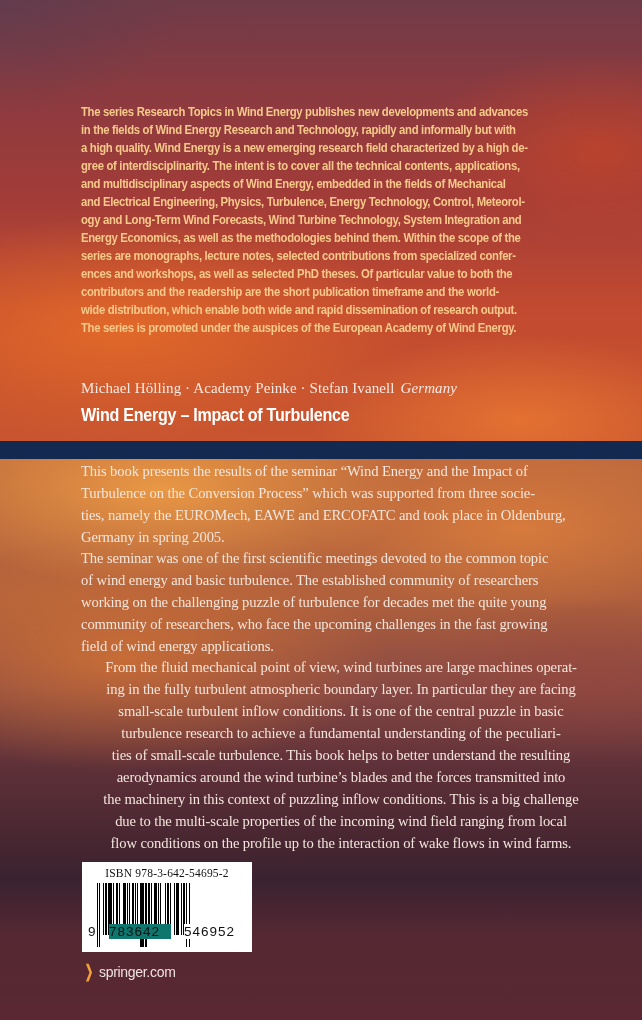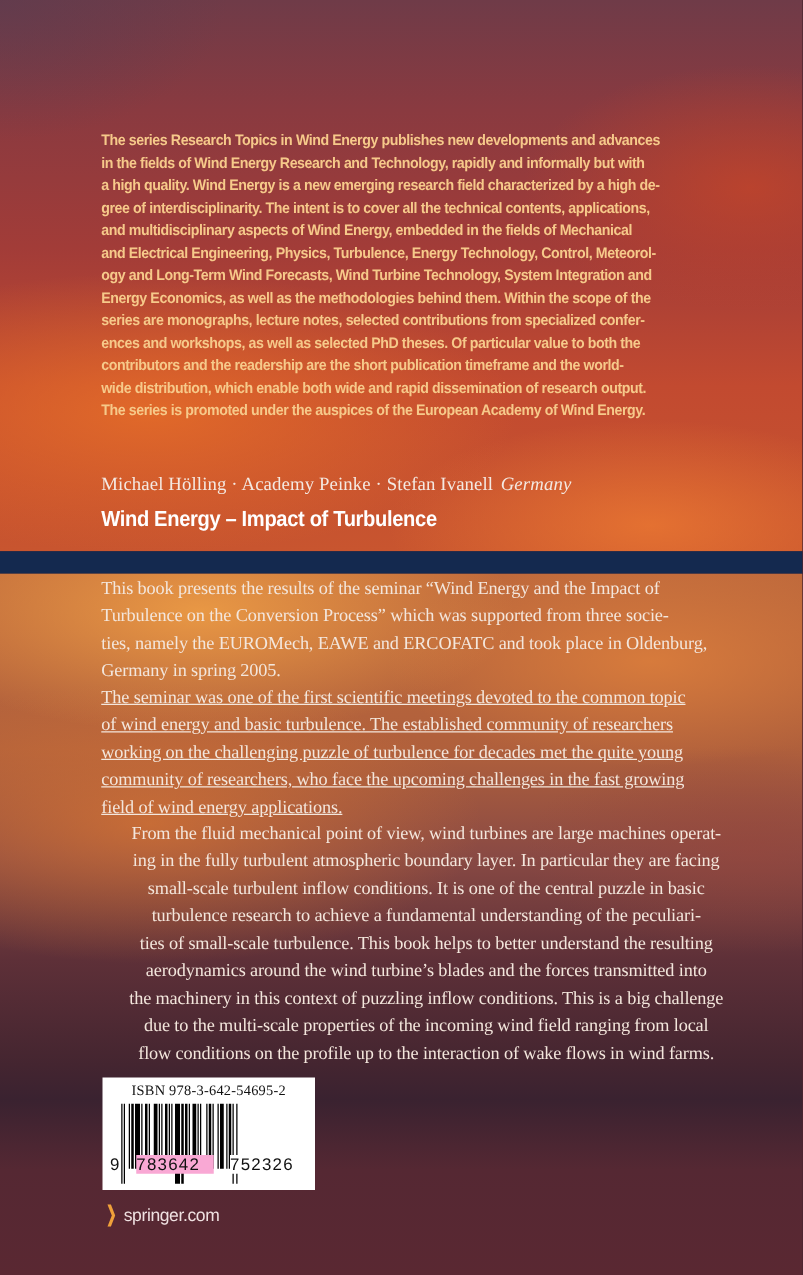--- a/index.html
+++ b/index.html
@@ -52,21 +52,21 @@
       radial-gradient(ellipse 260px 120px at 600px 220px, rgba(150,70,60,0.6), rgba(150,70,60,0) 70%),
       linear-gradient(180deg, #c06a3c 0%, #b0603c 25%, #8a4a44 40%, #5e3038 55%, #442530 70%, #3a2230 75%, #552833 85%, #5a2832 100%);
   }
   .body-text {
     position: absolute; left: 81px; width: 520px;
     font-size: 14.6px; line-height: 22px; color: #f3e6dc;
     letter-spacing: -0.1px;
     white-space: pre-line;
   }
   .p1 { top: 460px; }
-  .p2 { top: 547px; text-decoration: underline; }
+  .p2 { top: 547px; }
   .p3 { top: 656px; text-align: center; }
   .isbn-box {
     position: absolute; left: 82px; top: 862px; width: 170px; height: 90px;
     background: #ffffff; box-sizing: border-box; padding: 4px 6px 0 6px;
   }
   .isbn-label {
     font-size: 11.5px; color: #111; text-align: center; letter-spacing: 0.2px;
     height: 15px; line-height: 15px;
   }
   .barcode {
@@ -75,21 +75,21 @@
   .barcode span { display: block; background: #000; height: 52px; }
   .barcode span.gap { background: transparent; }
   .barcode span.long { height: 64px; }
   .digits {
     position: absolute; left: 6px; top: 62px; width: 158px;
     font-family: "Liberation Sans", sans-serif; font-size: 13.5px; color: #111;
     display: flex; justify-content: space-between; letter-spacing: 1px;
     background: transparent;
   }
   .digits .d1 { width: 10px; }
-  .digits .d2 { width: 62px; margin-left: 4px; background: #f9a8d4; }
+  .digits .d2 { width: 62px; margin-left: 4px; background: #0f766e; }
   .digits .d3 { width: 62px; margin-left: 6px; background: #fff; }
   .springer {
     position: absolute; left: 82px; top: 961px;
     font-family: "Liberation Sans", sans-serif; font-size: 14px;
     color: #f0e2e2; letter-spacing: -0.3px;
     display: flex; align-items: center;
   }
   .springer .chev {
     color: #f0a13a; font-weight: bold; font-size: 17px; margin-right: 3px;
     transform: scaleX(0.6);
@@ -203,20 +203,20 @@
       <span class="gap" style="width: 1.15px;"></span>
       <span style="width: 2.3px;"></span>
       <span class="gap" style="width: 1.15px;"></span>
       <span class="long" style="width: 1.15px;"></span>
       <span class="gap long" style="width: 1.15px;"></span>
       <span class="long" style="width: 1.15px;"></span>
     </div>
   <div class="digits">
     <span class="d1">9</span>
     <span class="d2">783642</span>
-    <span class="d3">752326</span>
+    <span class="d3">546952</span>
   </div>
 </div>
 
 <a class="springer">
   <span class="chev">❯</span>
   <span>springer.com</span>
 </a>
 
 </body></html>

